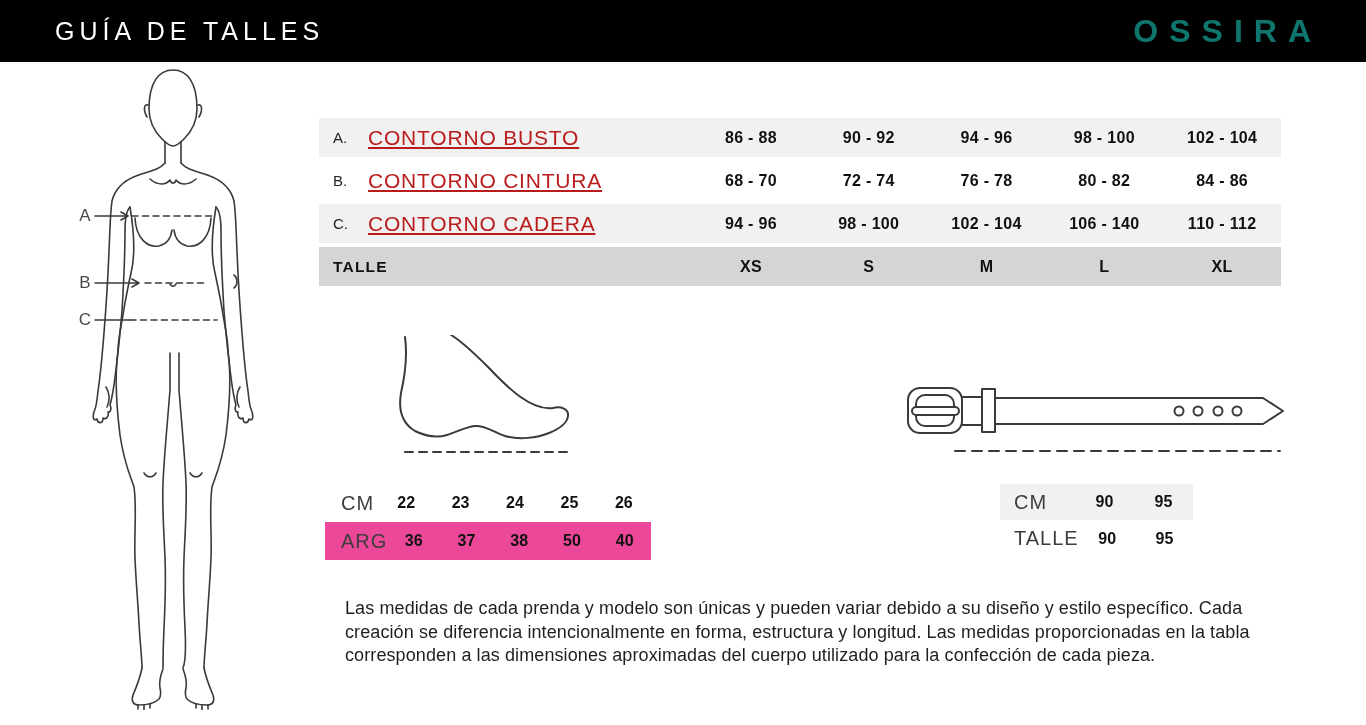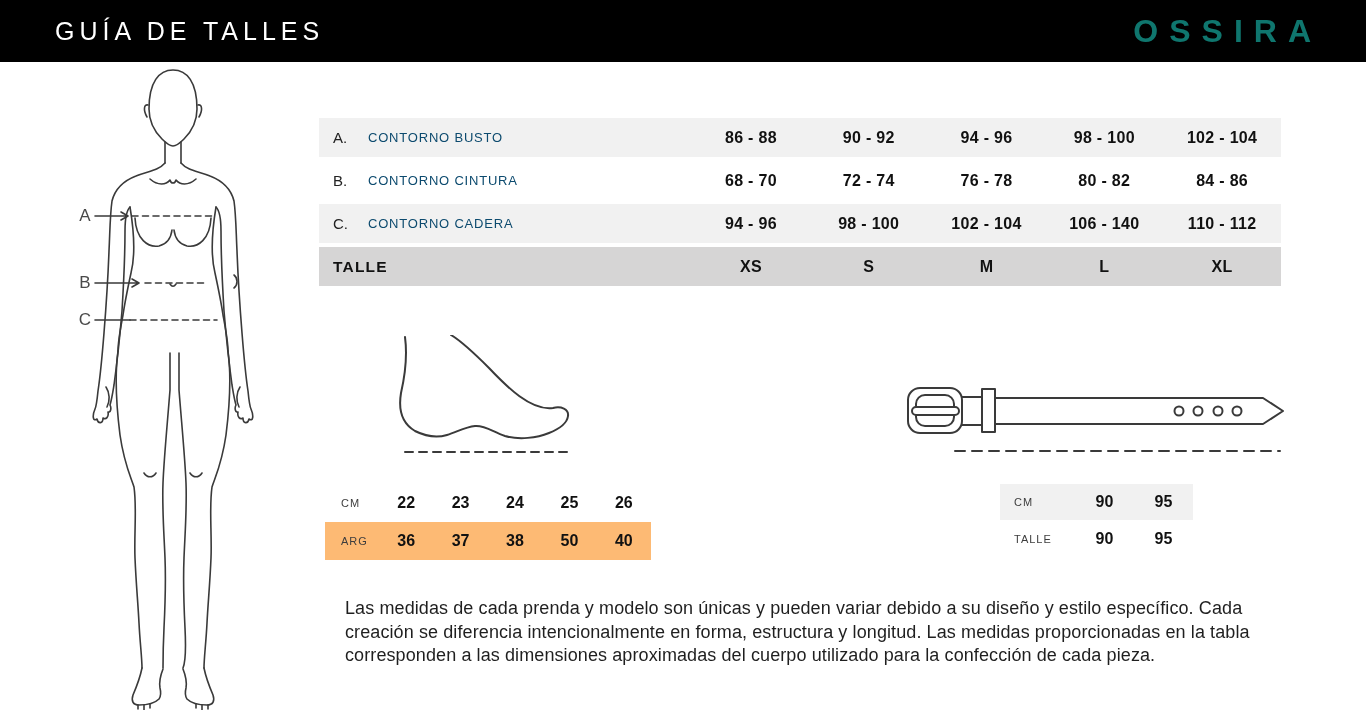--- a/index.html
+++ b/index.html
@@ -22,31 +22,31 @@
 
   
   .size-table{position:absolute;left:319px;top:118px;width:962px;}
   .st-row{display:flex;align-items:center;}
   .st-row.light{height:39px;background:#f1f1f1;}
   .st-row.plain{height:47px;background:#ffffff;}
   .st-spacer{height:4px;}
   .st-row.dark{height:39px;background:#d6d5d5;}
   .st-head{flex:0 0 373px;display:flex;align-items:center;box-sizing:border-box;padding-left:14px;}
   .st-prefix{width:35px;font-size:15px;color:#222;}
-  .st-label{font-size:13px;letter-spacing:0.8px;color:#0c4a6e;}
+  .st-label{font-size:21px;letter-spacing:0.8px;color:#b91c1c;text-decoration:underline;}
   .st-foot-label{font-size:15.5px;font-weight:700;letter-spacing:1.2px;color:#111;}
   .st-cell{flex:1;text-align:center;font-size:16px;font-weight:700;color:#111;letter-spacing:0.3px;}
 
   
   .mt-row{display:flex;align-items:center;}
-  .mt-label{box-sizing:border-box;font-size:11px;letter-spacing:1px;color:#3d3d3d;}
+  .mt-label{box-sizing:border-box;font-size:20px;letter-spacing:1px;color:#3d3d3d;}
   .mt-cell{flex:1;text-align:center;font-size:16px;font-weight:700;color:#111;}
   .shoe-table{position:absolute;left:325px;top:484px;width:326px;}
   .shoe-table .mt-row{height:38px;}
-  .shoe-table .mt-row.shaded{background:#fdba74;}
+  .shoe-table .mt-row.shaded{background:#ec4899;}
   .shoe-table .mt-label{flex:0 0 54px;padding-left:16px;}
   .belt-table{position:absolute;left:1000px;top:484px;width:193px;}
   .belt-table .mt-row{height:37px;}
   .belt-table .mt-row.shaded{background:#f1f1f1;height:36px;}
   .belt-table .mt-label{flex:0 0 75px;padding-left:14px;}
 
   
   .note{position:absolute;left:322px;top:597px;width:928px;
         font-size:18px;line-height:23.5px;color:#1f1f1f;letter-spacing:0.1px;margin-left:23px;}
 

